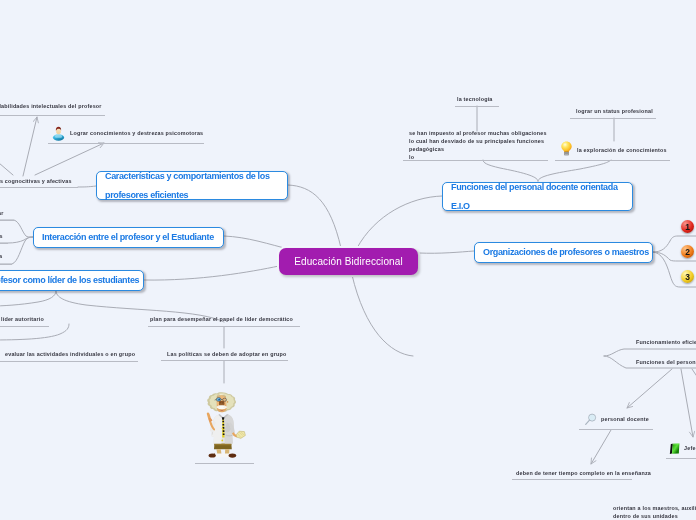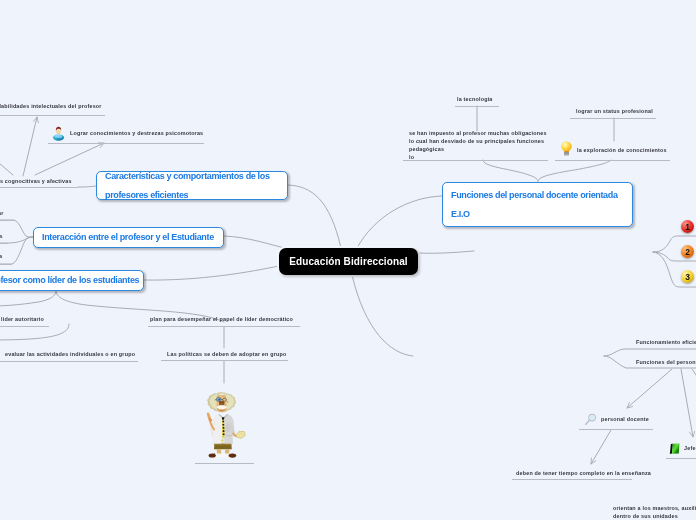--- a/index.html
+++ b/index.html
@@ -3,22 +3,22 @@
 <meta charset="utf-8">
 <style>
   html,body{margin:0;padding:0;}
   body{width:696px;height:520px;background:#eff3fb;font-family:"Liberation Sans",sans-serif;overflow:hidden;position:relative;}
   #root{position:absolute;left:0;top:0;width:696px;height:520px;overflow:hidden;}
   svg.links{position:absolute;left:0;top:0;width:696px;height:520px;}
   .nbox{position:absolute;box-sizing:border-box;background:#fff;border:1.8px solid #2b8ae0;border-radius:5px;
         color:#1b7ae4;font-weight:bold;font-size:9px;line-height:19px;display:flex;align-items:center;
         padding:0 8px;box-shadow:1.2px 1.6px 2px rgba(30,30,40,.28);letter-spacing:-0.35px;}
   .nbox.nw{white-space:nowrap;}
-  .central{position:absolute;box-sizing:border-box;background:#000000;border-radius:7px;color:#fff;
-           font-weight:bold;font-size:10px;display:flex;align-items:center;justify-content:center;
+  .central{position:absolute;box-sizing:border-box;background:#a21caf;border-radius:7px;color:#fff;
+           font-weight:normal;font-size:10px;display:flex;align-items:center;justify-content:center;
            box-shadow:1.5px 1.5px 2.5px rgba(0,0,0,.22),0 0 0 2px #f4f7fd;letter-spacing:0.1px;white-space:nowrap;}
   .leaf{position:absolute;font-size:5.4px;color:#363640;white-space:nowrap;line-height:8.3px;font-weight:bold;
         letter-spacing:0.2px;}
   .uline{position:absolute;height:1px;background:#b8bbc4;}
   .badge{position:absolute;width:13px;height:13px;border-radius:50%;display:flex;align-items:center;
          justify-content:center;font-size:8.5px;font-weight:bold;color:#141414;
          box-shadow:0 1px 2px rgba(0,0,0,.35);}
   .icon{position:absolute;}
   .sci{position:absolute;}
 </style>
@@ -63,21 +63,22 @@
 <path d="M672,369 L627,408" marker-end="url(#ah)"></path>
 <path d="M681,369 L693,437" marker-end="url(#ah)"></path>
 <path d="M611,430 L591,464" marker-end="url(#ah)"></path>
 <path d="M692,369 L700,381"></path>
 </g>
     </svg>
 <div class="central" style="left:279px;top:248px;width:139px;height:27px;">Educación Bidireccional</div>
 <div class="nbox" style="left:96px;top:171px;width:192px;height:29px;">Características y comportamientos de los profesores eficientes</div>
 <div class="nbox nw" style="left:33px;top:227px;width:191px;height:21px;">Interacción entre el profesor y el Estudiante</div>
 <div class="nbox nw" style="left:-32px;top:270px;width:176px;height:21px;">El profesor como líder de los estudiantes</div>
-<div class="nbox" style="left:442px;top:182px;width:191px;height:45px;">Funciones del personal docente orientada E.I.O</div>
+<div class="nbox" style="left:442px;top:182px;width:191px;height:29px;">Funciones del personal docente orientada E.I.O</div>
+<div class="nbox nw" style="left:474px;top:242px;width:179px;height:21px;">Organizaciones de profesores o maestros</div>
 <div class="uline" style="left:0px;top:115px;width:105px;"></div>
 <div class="leaf" style="left:-3px;top:102px;">Habilidades intelectuales del profesor</div>
 <div class="uline" style="left:48px;top:143px;width:156px;"></div>
 <div class="leaf" style="left:70px;top:129px;">Lograr conocimientos y destrezas psicomotoras</div>
 <div class="uline" style="left:0px;top:187px;width:78px;"></div>
 <div class="leaf" style="left:-12px;top:177px;">áreas cognocitivas y afectivas</div>
 <div class="uline" style="left:-6px;top:220px;width:20px;"></div>
 <div class="leaf" style="left:-2px;top:209px;">ar</div>
 <div class="uline" style="left:-6px;top:243px;width:14px;"></div>
 <div class="leaf" style="left:-4px;top:232px;">os</div>

